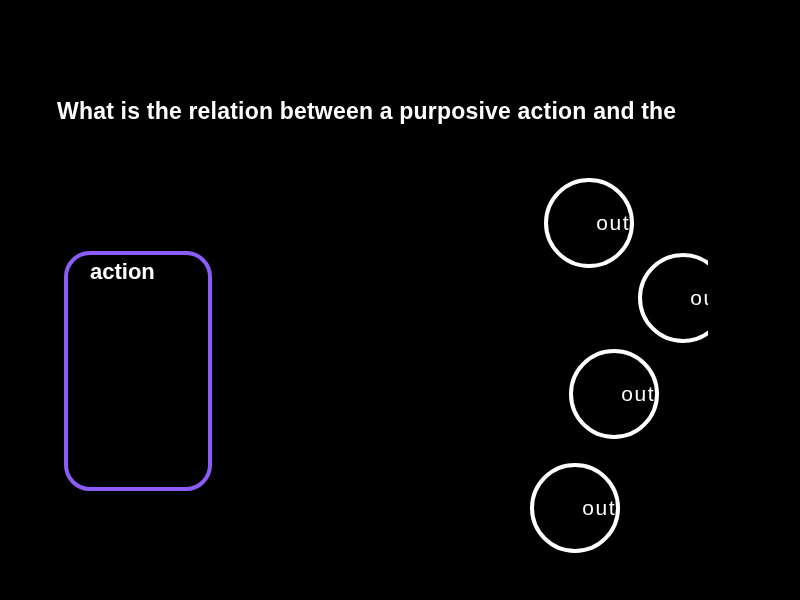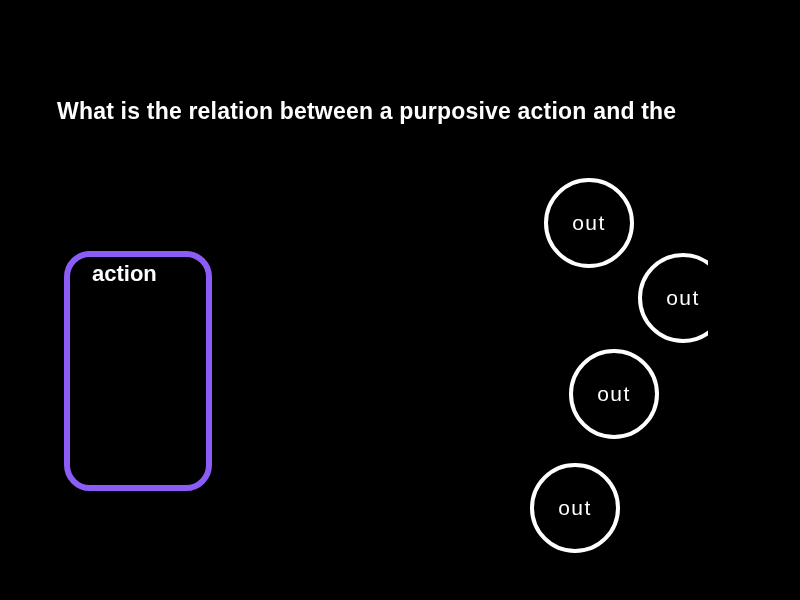--- a/index.html
+++ b/index.html
@@ -27,21 +27,21 @@
     letter-spacing: 0.2px;
     color: #ffffff;
   }
   .action-box {
     position: absolute;
     left: 64px;
     top: 251px;
     width: 148px;
     height: 240px;
     box-sizing: border-box;
-    border: 6px solid #8b5cf6;
+    border: 4px solid #8b5cf6;
     border-radius: 26px;
     background: #000000;
   }
   .action-box-label {
     position: absolute;
     left: 22px;
     top: 4px;
     font-size: 22px;
     font-weight: 600;
     color: #ffffff;
@@ -49,21 +49,21 @@
   .outcome-circle {
     position: absolute;
     width: 90px;
     height: 90px;
     box-sizing: border-box;
     border: 4px solid #ffffff;
     border-radius: 50%;
     background: #000000;
     display: flex;
     align-items: center;
-    justify-content: center;
+    justify-content: flex-end;
   }
   .outcome-circle-label {
     font-size: 21px;
     font-weight: 400;
     letter-spacing: 1.5px;
     color: #ffffff;
   }
   .circle-1 { left: 544px; top: 178px; }
   .circle-2 { left: 638px; top: 253px; }
   .circle-3 { left: 569px; top: 349px; }

